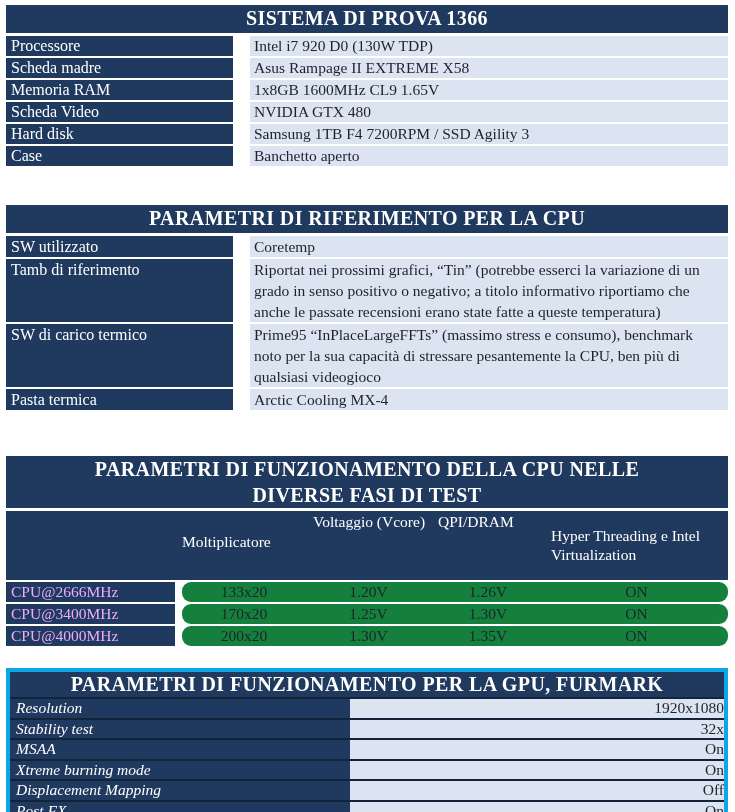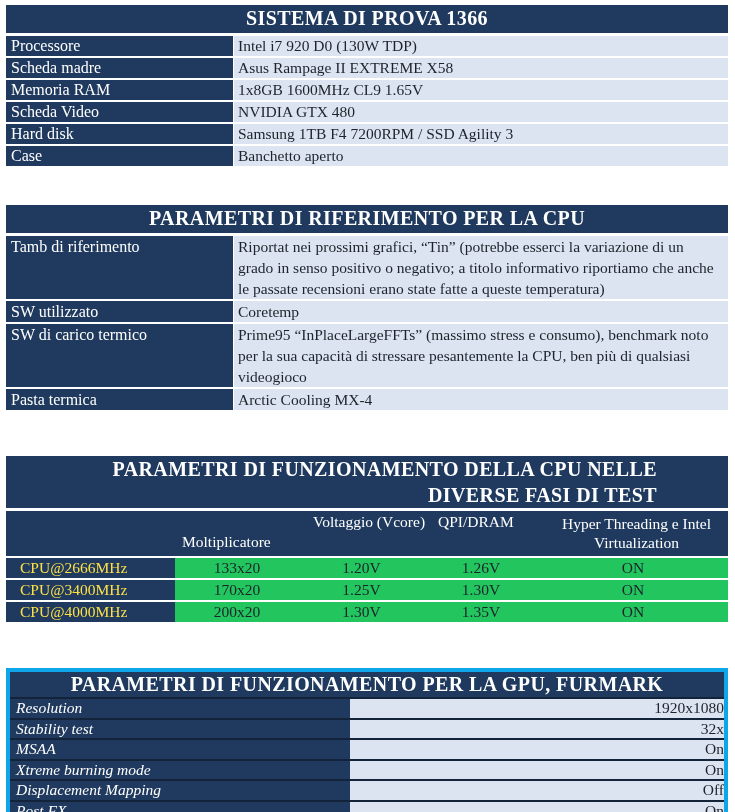--- a/index.html
+++ b/index.html
@@ -22,54 +22,54 @@
     text-align:center;
     font-weight:bold;
     font-size:20px;
     letter-spacing:0.4px;
     line-height:25px;
     padding:1px 0 2px 0;
     margin-bottom:3px;
   }
   .title-bar .title-inner{display:inline-block;}
   #cpu-phases-table .title-bar{line-height:26px;padding:0;}
-  #cpu-phases-table .title-inner{max-width:580px;text-align:right;}
+  #cpu-phases-table .title-inner{max-width:580px;}
 
   
   .kv-row{display:flex;margin-bottom:2px;}
   .kv-row:last-child{margin-bottom:0;}
   .kv-label{
     width:227px;flex:0 0 227px;
     background:#1f3a5e;color:#ffffff;
     font-size:16px;line-height:18px;
     padding:1px 2px 1px 5px;
     box-sizing:border-box;
   }
   .kv-value{
-    flex:1;margin-left:1px;
+    flex:1;margin-left:17px;
     background:#dbe4f0;
     font-size:15.5px;line-height:18px;
     padding:1px 6px 1px 4px;
     box-sizing:border-box;
   }
   #cpu-reference-table .kv-label,
   #cpu-reference-table .kv-value{line-height:21px;padding-top:0;padding-bottom:0;}
 
   
   .ph-header{display:flex;background:#1f3a5e;color:#fff;font-size:15.5px;line-height:19px;
     padding:1px 0 2px 0;margin-bottom:2px;}
   .ph-h0{flex:0 0 169px;}
   .ph-h1{flex:0 0 131px;padding-left:7px;box-sizing:border-box;margin-top:20px;}
   .ph-h2{flex:0 0 125px;padding-left:7px;box-sizing:border-box;}
   .ph-h3{flex:0 0 114px;padding-left:7px;box-sizing:border-box;}
-  .ph-h4{flex:1;text-align:center;padding:2px 6px;box-sizing:border-box;}
+  .ph-h4{flex:1;padding:14px 6px;box-sizing:border-box;}
   .ph-row{display:flex;margin-bottom:2px;font-size:15.5px;line-height:20px;}
   .ph-row:last-child{margin-bottom:0;}
-  .ph-label{flex:0 0 169px;background:#1f3a5e;color:#fde047;padding-left:14px;box-sizing:border-box;}
-  .ph-data{flex:1;display:flex;background:#22c55e;}
+  .ph-label{flex:0 0 169px;background:#1f3a5e;color:#f0abfc;padding-left:5px;box-sizing:border-box;}
+  .ph-data{flex:1;display:flex;margin-left:7px;background:#15803d;border-radius:9px;}
   .ph-c1{flex:0 0 124px;text-align:center;}
   .ph-c2{flex:0 0 125px;text-align:center;}
   .ph-c3{flex:0 0 114px;text-align:center;}
   .ph-c4{flex:1;text-align:center;}
 
   
   #gpu-furmark-table{border:4px solid #0ea5e9;box-sizing:border-box;margin-top:13px;}
   #gpu-furmark-table .title-bar{margin-bottom:0;padding:0;line-height:25px;}
   .gp-row{display:flex;border-top:2px solid #13233a;font-size:15.5px;line-height:18.5px;}
   .gp-label{flex:0 0 340px;background:#1f3a5e;color:#ffffff;padding-left:6px;box-sizing:border-box;font-style:italic;}
@@ -111,26 +111,26 @@
         </div>
       </div>
   </div>
 
   <div class="doc-table" id="cpu-reference-table">
     <div class="title-bar">
       <span class="title-inner">PARAMETRI DI RIFERIMENTO PER LA CPU</span>
     </div>
     <div>
         <div class="kv-row">
+          <div class="kv-label">SW utilizzato</div>
+          <div class="kv-value">Coretemp</div>
+        </div>
+        <div class="kv-row">
           <div class="kv-label">Tamb di riferimento</div>
           <div class="kv-value">Riportat nei prossimi grafici, “Tin” (potrebbe esserci la variazione di un grado in senso positivo o negativo; a titolo informativo riportiamo che anche le passate recensioni erano state fatte a queste temperatura)</div>
-        </div>
-        <div class="kv-row">
-          <div class="kv-label">SW utilizzato</div>
-          <div class="kv-value">Coretemp</div>
         </div>
         <div class="kv-row">
           <div class="kv-label">SW di carico termico</div>
           <div class="kv-value">Prime95 “InPlaceLargeFFTs” (massimo stress e consumo), benchmark noto per la sua capacità di stressare pesantemente la CPU, ben più di qualsiasi videogioco</div>
         </div>
         <div class="kv-row">
           <div class="kv-label">Pasta termica</div>
           <div class="kv-value">Arctic Cooling MX-4</div>
         </div>
       </div>

